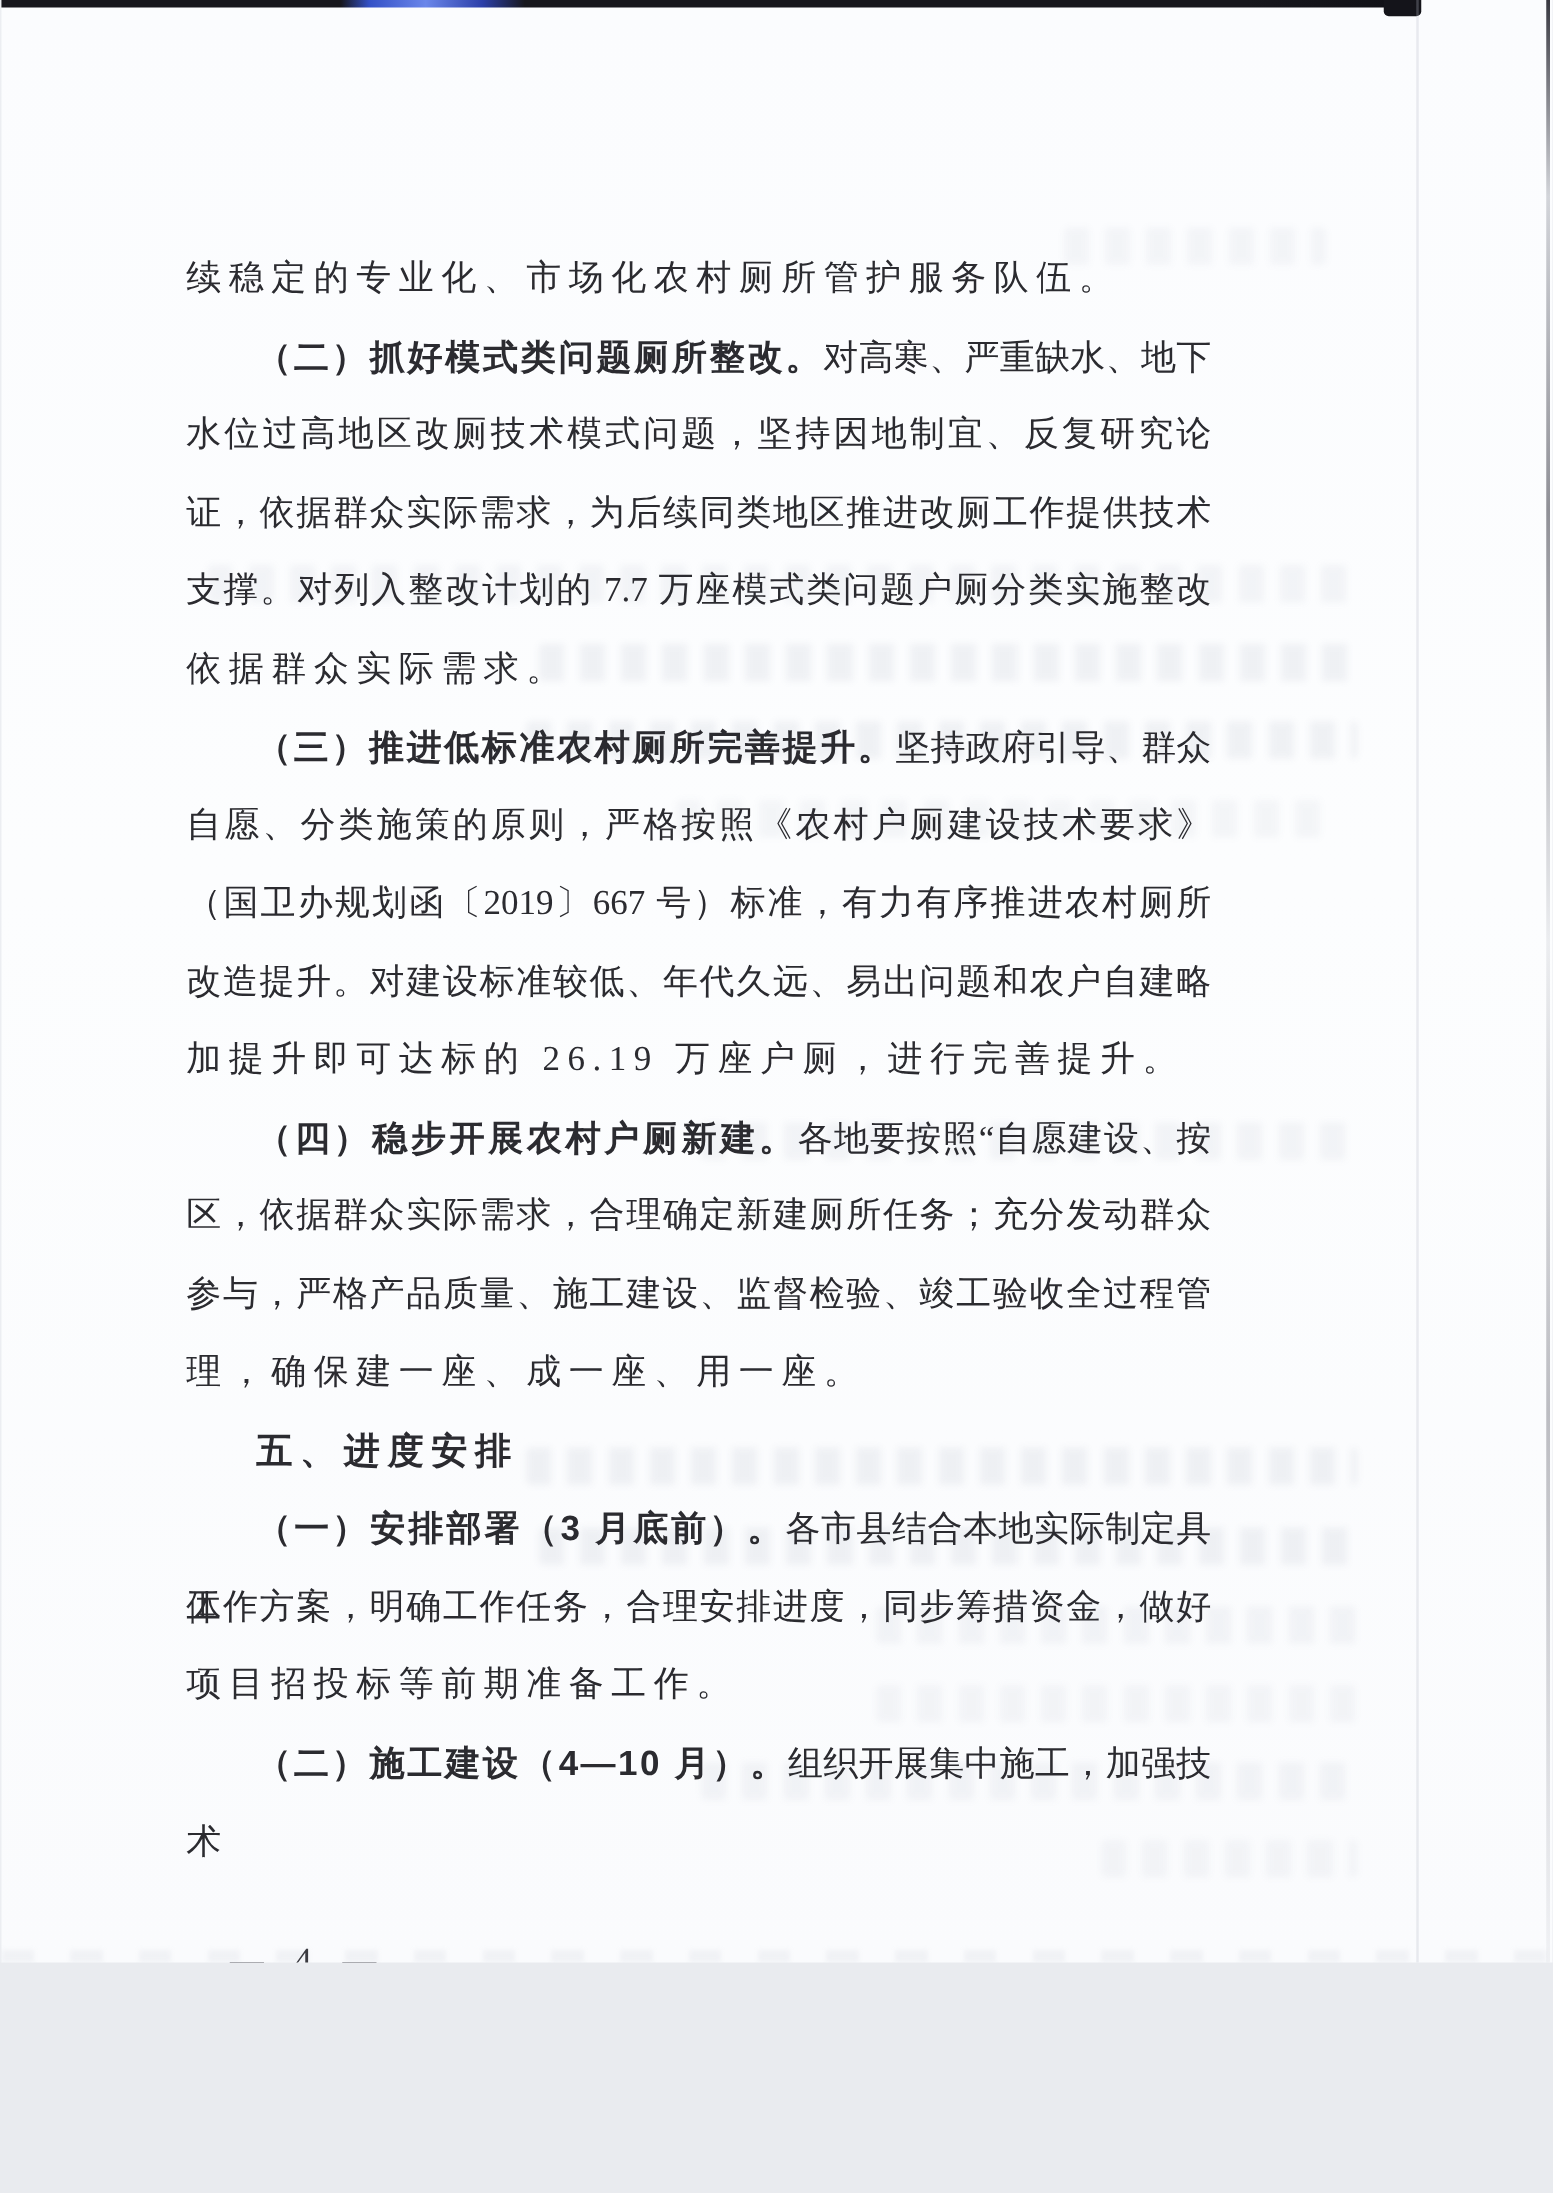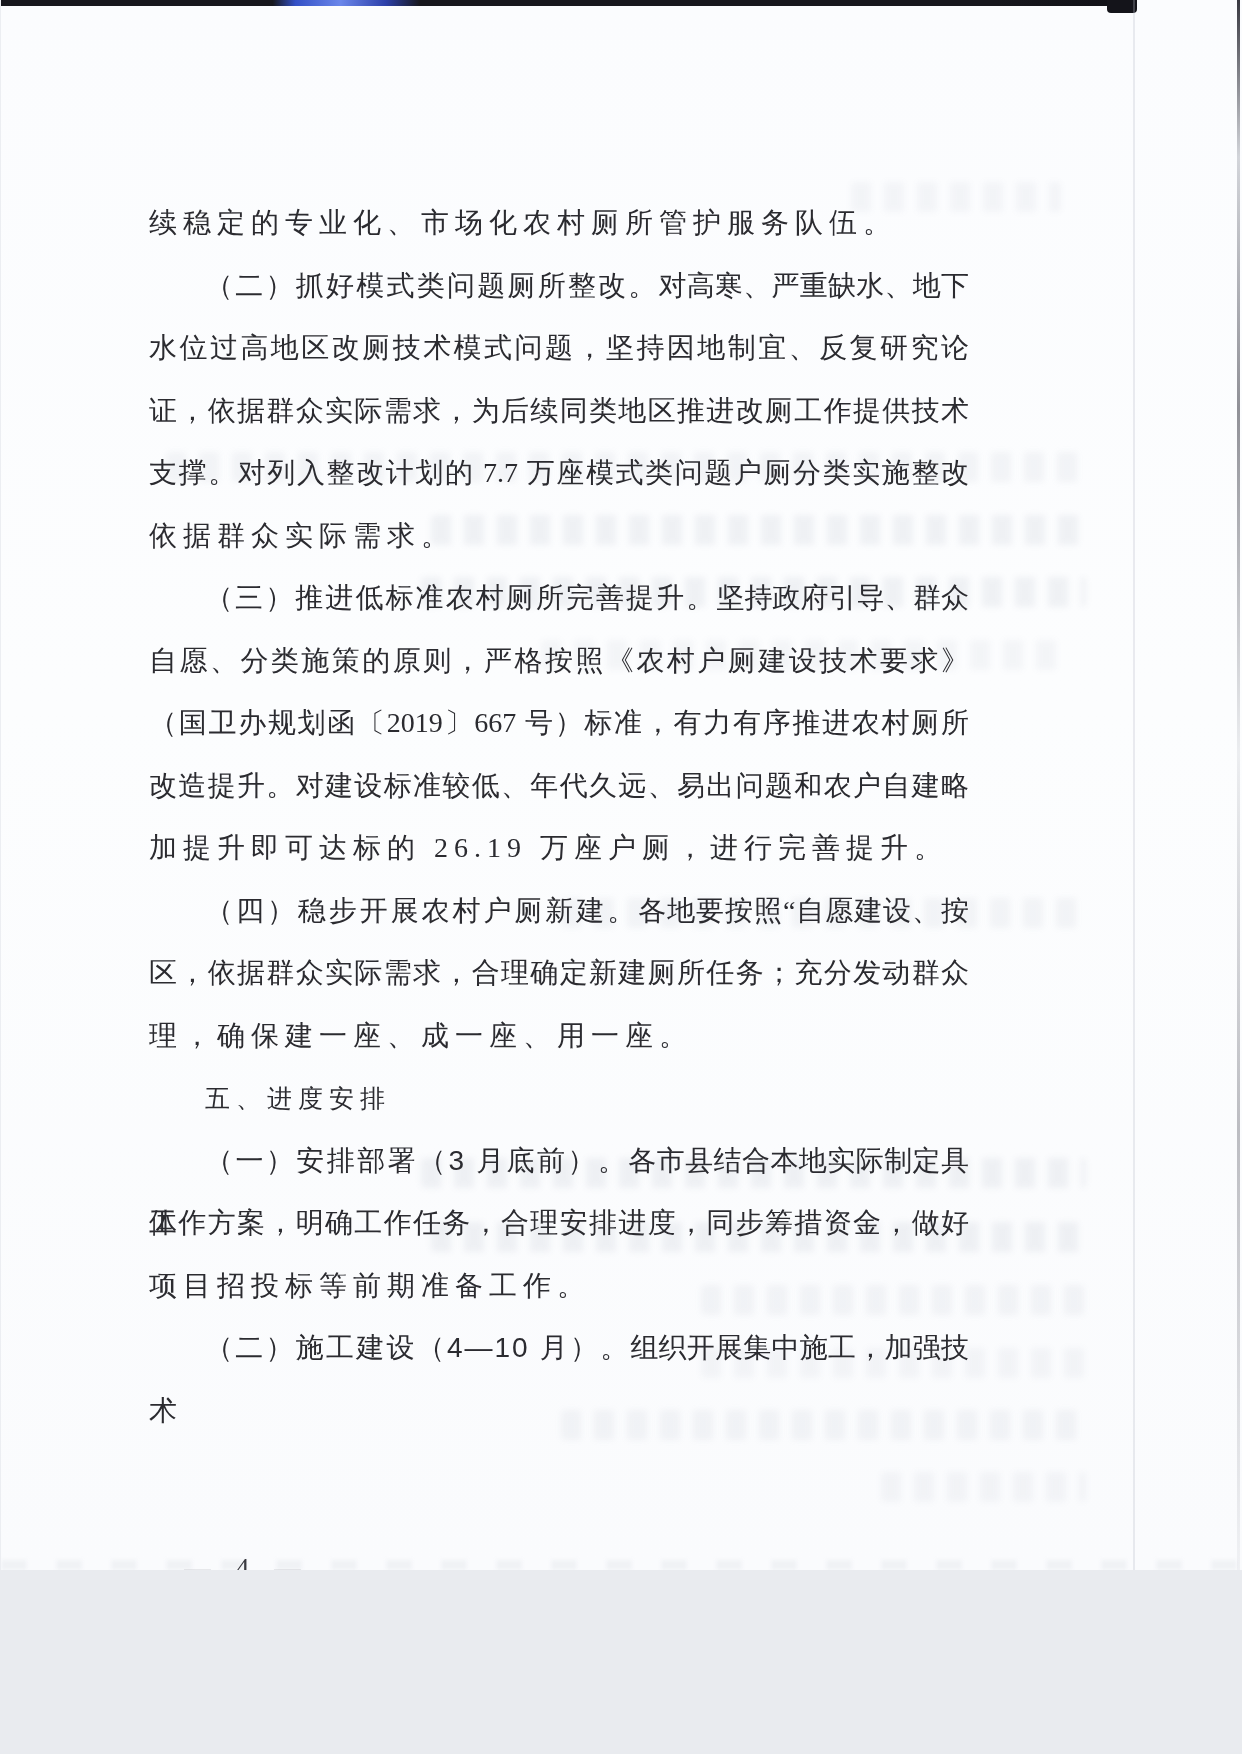--- a/index.html
+++ b/index.html
@@ -73,25 +73,25 @@
     height: 62.5px; line-height: 62.5px;
     font-size: 28px;
     text-align: justify;
     text-align-last: left;
     letter-spacing: 6px;
     white-space: normal;
   }
   .line.fill { text-align-last: justify; letter-spacing: 0; }
   .line.indent { text-indent: 2em; }
   .line b.lead {
-    font-weight: 400;
+    font-weight: 700;
     font-family: "Liberation Sans", "DejaVu Sans", sans-serif;
     letter-spacing: 2px;
   }
-  .line.heading b.lead { font-size: 25px; letter-spacing: 6px; }
+  .line.heading b.lead { font-size: 29px; letter-spacing: 6px; }
   .footer {
     position: absolute; left: 183px; top: 1550px;
     font-size: 27px; line-height: 36px; letter-spacing: 9px;
     color: #3a3a40;
   }
 </style>
 </head>
 <body>
 
 <div class="scan">
@@ -121,20 +121,21 @@
       <div class="line fill">证，依据群众实际需求，为后续同类地区推进改厕工作提供技术</div>
       <div class="line fill">支撑。对列入整改计划的 7.7 万座模式类问题户厕分类实施整改</div>
       <div class="line">依据群众实际需求。</div>
       <div class="line fill indent"><b class="lead">（三）推进低标准农村厕所完善提升。</b>坚持政府引导、群众</div>
       <div class="line fill">自愿、分类施策的原则，严格按照《农村户厕建设技术要求》</div>
       <div class="line fill">（国卫办规划函〔2019〕667 号）标准，有力有序推进农村厕所</div>
       <div class="line fill">改造提升。对建设标准较低、年代久远、易出问题和农户自建略</div>
       <div class="line">加提升即可达标的 26.19 万座户厕，进行完善提升。</div>
       <div class="line fill indent"><b class="lead">（四）稳步开展农村户厕新建。</b>各地要按照“自愿建设、按</div>
       <div class="line fill">区，依据群众实际需求，合理确定新建厕所任务；充分发动群众</div>
+      <div class="line fill">参与，严格产品质量、施工建设、监督检验、竣工验收全过程管</div>
       <div class="line">理，确保建一座、成一座、用一座。</div>
       <div class="line indent heading"><b class="lead">五、进度安排</b></div>
       <div class="line fill indent"><b class="lead">（一）安排部署（3 月底前）。</b>各市县结合本地实际制定具体</div>
       <div class="line fill">工作方案，明确工作任务，合理安排进度，同步筹措资金，做好</div>
       <div class="line">项目招投标等前期准备工作。</div>
       <div class="line fill indent"><b class="lead">（二）施工建设（4—10 月）。</b>组织开展集中施工，加强技术</div>
     </div>
 
   <div class="footer">— 4 —</div>
 </div>

